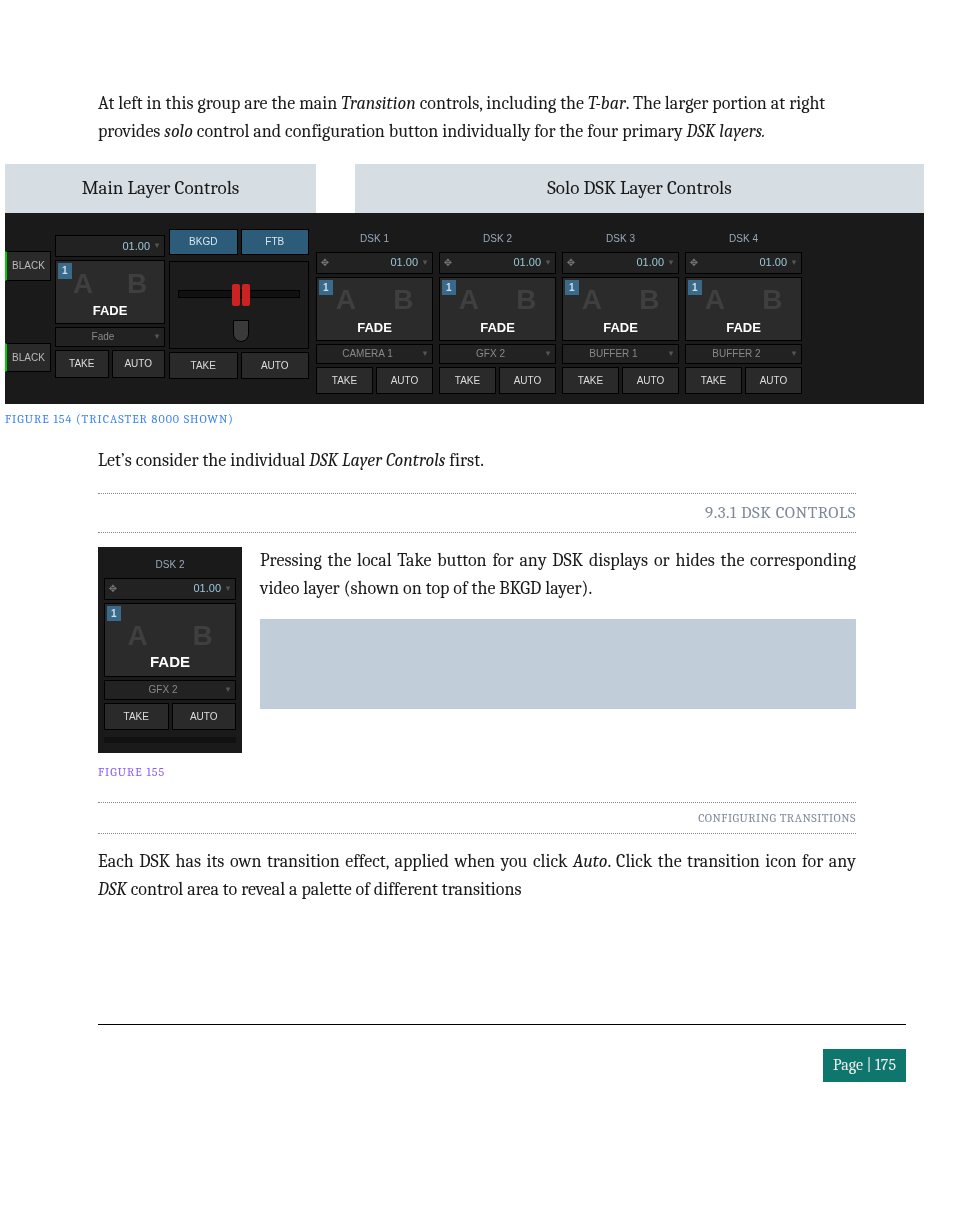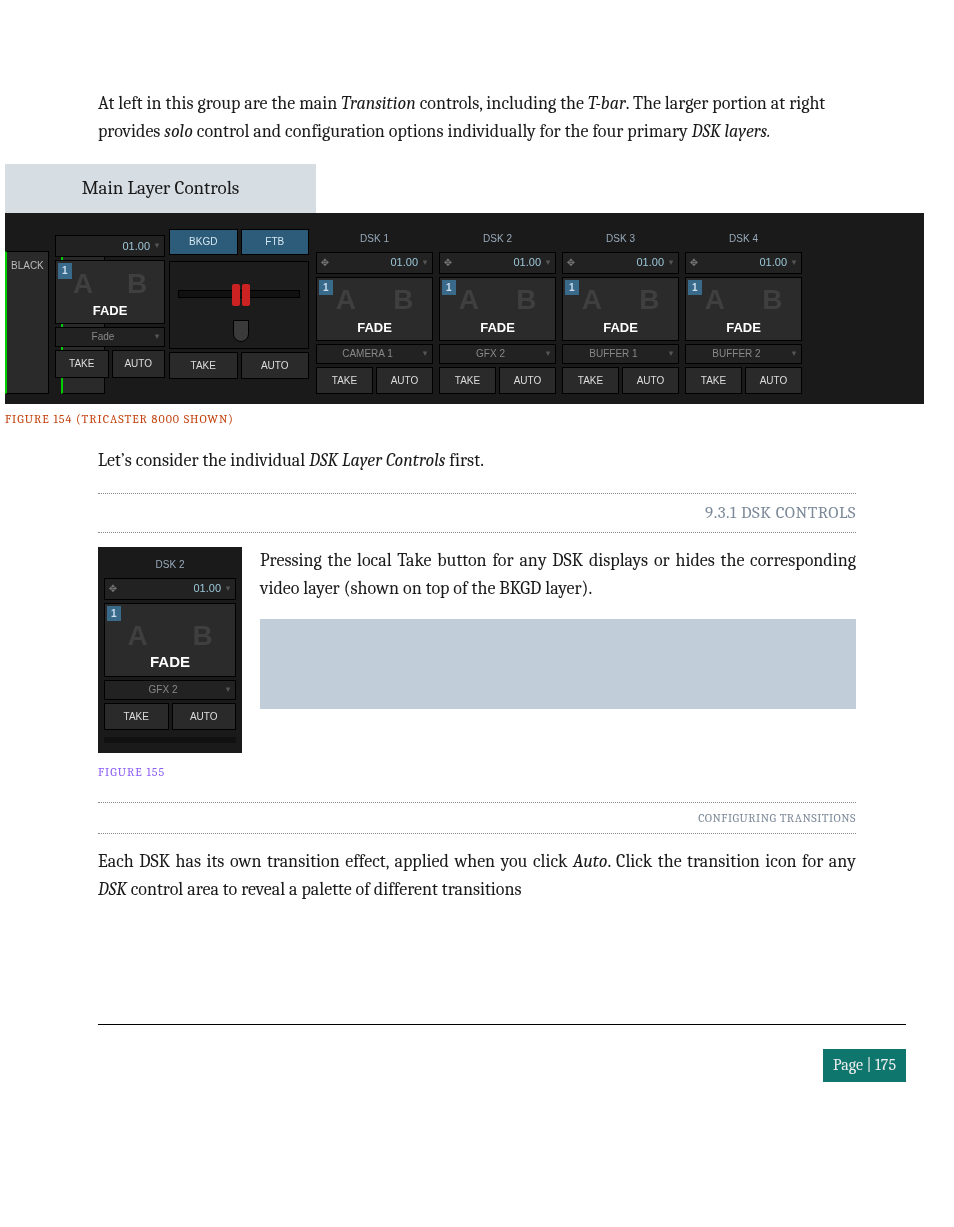--- a/index.html
+++ b/index.html
@@ -38,21 +38,21 @@
   .ui {
     display: flex;
     background: #1a1a1a;
     color: #c8c8c8;
     font-family: "Segoe UI", Arial, sans-serif;
     font-size: 11px;
     padding: 16px 6px 10px 0;
     gap: 6px;
   }
   .main-left { flex: 0 0 305px; display: flex; gap: 4px; }
-  .ml-a { display:flex; flex-direction:row; gap:6px; padding-top:22px; width:46px; }
+  .ml-a { display:flex; flex-direction:column; gap:6px; padding-top:22px; width:46px; }
   .ml-thumb { width:110px; display:flex; flex-direction:column; gap:3px; padding-top:6px;}
   .ml-tbar { width:140px; display:flex; flex-direction:column; gap:3px; }
 
   .blackbtn {
     background:#2a2a2a; border:1px solid #000; color:#bbb;
     font-size:10px; text-align:center; padding:6px 4px; border-left:2px solid #0c0;
   }
   .time-row { display:flex; align-items:center; background:#222; border:1px solid #000; height:22px; }
   .time-row .val { flex:1; text-align:right; color:#9cc7d9; font-size:11px; }
   .move-icon { width:16px; height:16px; display:inline-flex; align-items:center; justify-content:center; color:#777; font-size:10px; }
@@ -84,21 +84,21 @@
   .tbar-handle { position:absolute; bottom:6px; left:46%; width:16px; height:22px; background:#3a3a3a; border:1px solid #000; border-radius:0 0 8px 8px; }
 
   .dsk-area { flex:1; display:flex; gap:6px; }
   .dsk { width:117px; display:flex; flex-direction:column; gap:3px; }
   .dsk-title { text-align:center; color:#9ab; font-size:10px; padding:2px 0; }
 
   .fig-caption {
     padding: 0 30px 0 5px;
     font-size: 12px;
     letter-spacing: 1px;
-    color: #c2410c;
+    color: #3b82f6;
     margin-bottom: 18px;
   }
 
   .section-outer { padding: 0 98px; }
   .section-title-wrap {
     border-top: 1px dotted #888;
     border-bottom: 1px dotted #888;
     text-align: right;
     padding: 6px 0;
     margin: 14px 0 14px 0;
@@ -145,26 +145,27 @@
     color:#eee;
     padding:4px 10px;
     font-size:16px;
   }
 </style>
 </head>
 <body>
 
 <div class="content">
   <p class="para">
-    <span>At left in this group are the main </span><span class="it">Transition</span><span> controls, including the </span><span class="it">T-bar</span><span>.  The larger portion at right provides </span><span class="it">solo</span><span> control and configuration options individually for the four primary </span><span class="it">DSK layers.</span>
+    <span>At left in this group are the main </span><span class="it">Transition</span><span> controls, including the </span><span class="it">T-bar</span><span>.  The larger portion at right provides </span><span class="it">solo</span><span> control and configuration button individually for the four primary </span><span class="it">DSK layers.</span>
   </p>
 </div>
 
 <div class="label-row">
   <div class="label-left">Main Layer Controls</div>
+  <div class="label-right">Solo DSK Layer Controls</div>
 </div>
 
 <div class="ui-wrap">
 <div class="ui">
 
   <div class="main-left">
     <div class="ml-a">
       <div class="blackbtn">BLACK</div>
       <div style="height:50px"></div>
       <div class="blackbtn">BLACK</div>

